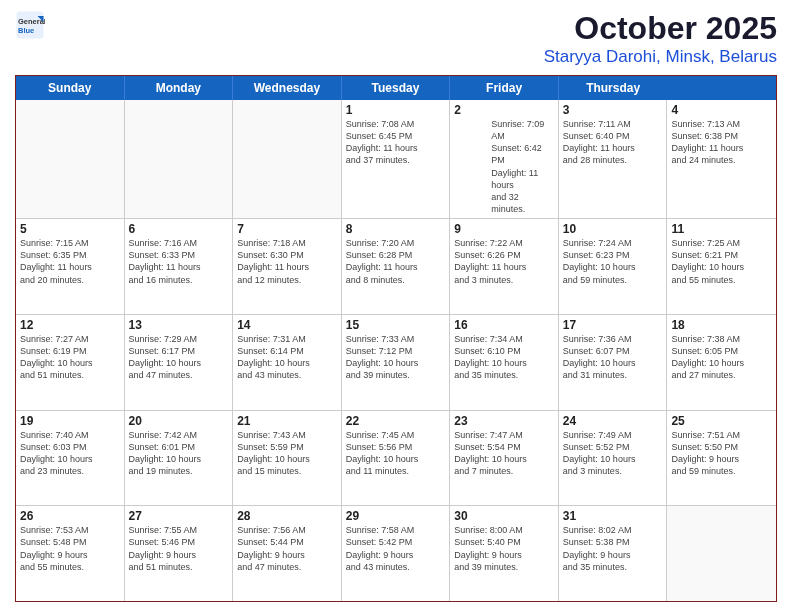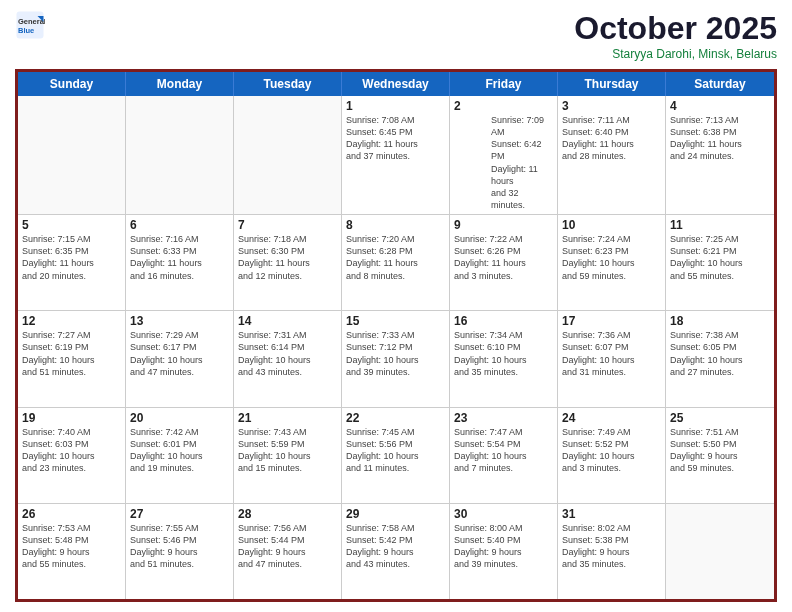--- a/index.html
+++ b/index.html
@@ -32,28 +32,28 @@
       width: 30px;
       height: 30px;
     }
     .title-block { text-align: right; }
     .month-title {
       font-size: 32px;
       font-weight: bold;
       color: #1a1a2e;
     }
     .subtitle {
-      font-size: 12px;
-      color: #15803d;
+      font-size: 17px;
+      color: #1d4ed8;
     }
     .calendar {
       flex: 1;
       display: flex;
       flex-direction: column;
-      border: 3px solid #7f1d1d;
+      border: 1px solid #7f1d1d;
     }
     .cal-header {
       display: grid;
       grid-template-columns: repeat(7, 1fr);
       background: #1565c0;
     }
     .cal-header-cell {
       color: #fff;
       font-size: 12px;
       font-weight: bold;
@@ -114,25 +114,24 @@
     <div class="title-block">
       <div class="month-title">October 2025</div>
       <div class="subtitle">Staryya Darohi, Minsk, Belarus</div>
     </div>
   </div>
 
   <div class="calendar">
     <div class="cal-header">
     <div class="cal-header-cell">Sunday</div>
         <div class="cal-header-cell">Monday</div>
+        <div class="cal-header-cell">Wednesday</div>
         <div class="cal-header-cell">Tuesday</div>
-        <div class="cal-header-cell">Wednesday</div>
         <div class="cal-header-cell">Friday</div>
         <div class="cal-header-cell">Thursday</div>
-        <div class="cal-header-cell">Saturday</div>
       </div>
     <div class="cal-body">
     <div class="cal-row">
           <div class="cal-cell empty"></div>
           <div class="cal-cell empty"></div>
           <div class="cal-cell empty"></div>
           <div class="cal-cell">
             <span class="day-num">1</span>
             <div class="cell-text" style="white-space: pre-line;">Sunrise: 7:08 AM
 Sunset: 6:45 PM

